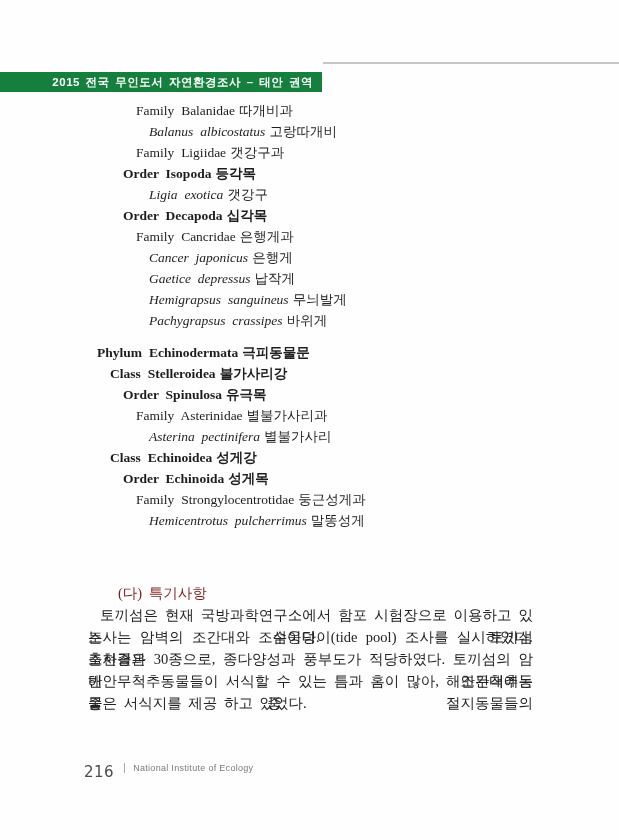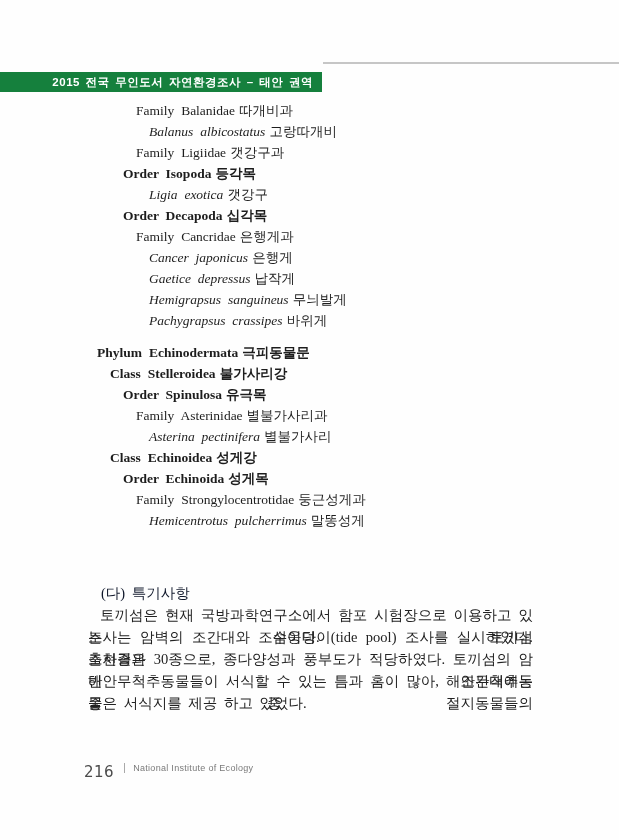--- a/index.html
+++ b/index.html
@@ -54,24 +54,24 @@
   .taxon.lv-order   { padding-left: 35px; font-weight: bold; }
   .taxon.lv-family  { padding-left: 48px; }
   .taxon.lv-species { padding-left: 61px; }
   .taxon.lv-species .latin { font-style: italic; }
   .taxon.gap-before { margin-top: 11px; }
   .taxon .korean { margin-left: 4px; }
 
   
   .notes-heading {
     position: absolute;
-    left: 101px; top: 584px;
+    left: 118px; top: 584px;
     font-size: 14.5px;
     word-spacing: 3px;
-    color: #0f172a;
+    color: #7f1d1d;
   }
   .notes-body {
     position: absolute;
     left: 88px; top: 604px;
     width: 445px;
     font-size: 14.5px;
     color: #222;
   }
   .notes-line {
     height: 22px; line-height: 22px;

